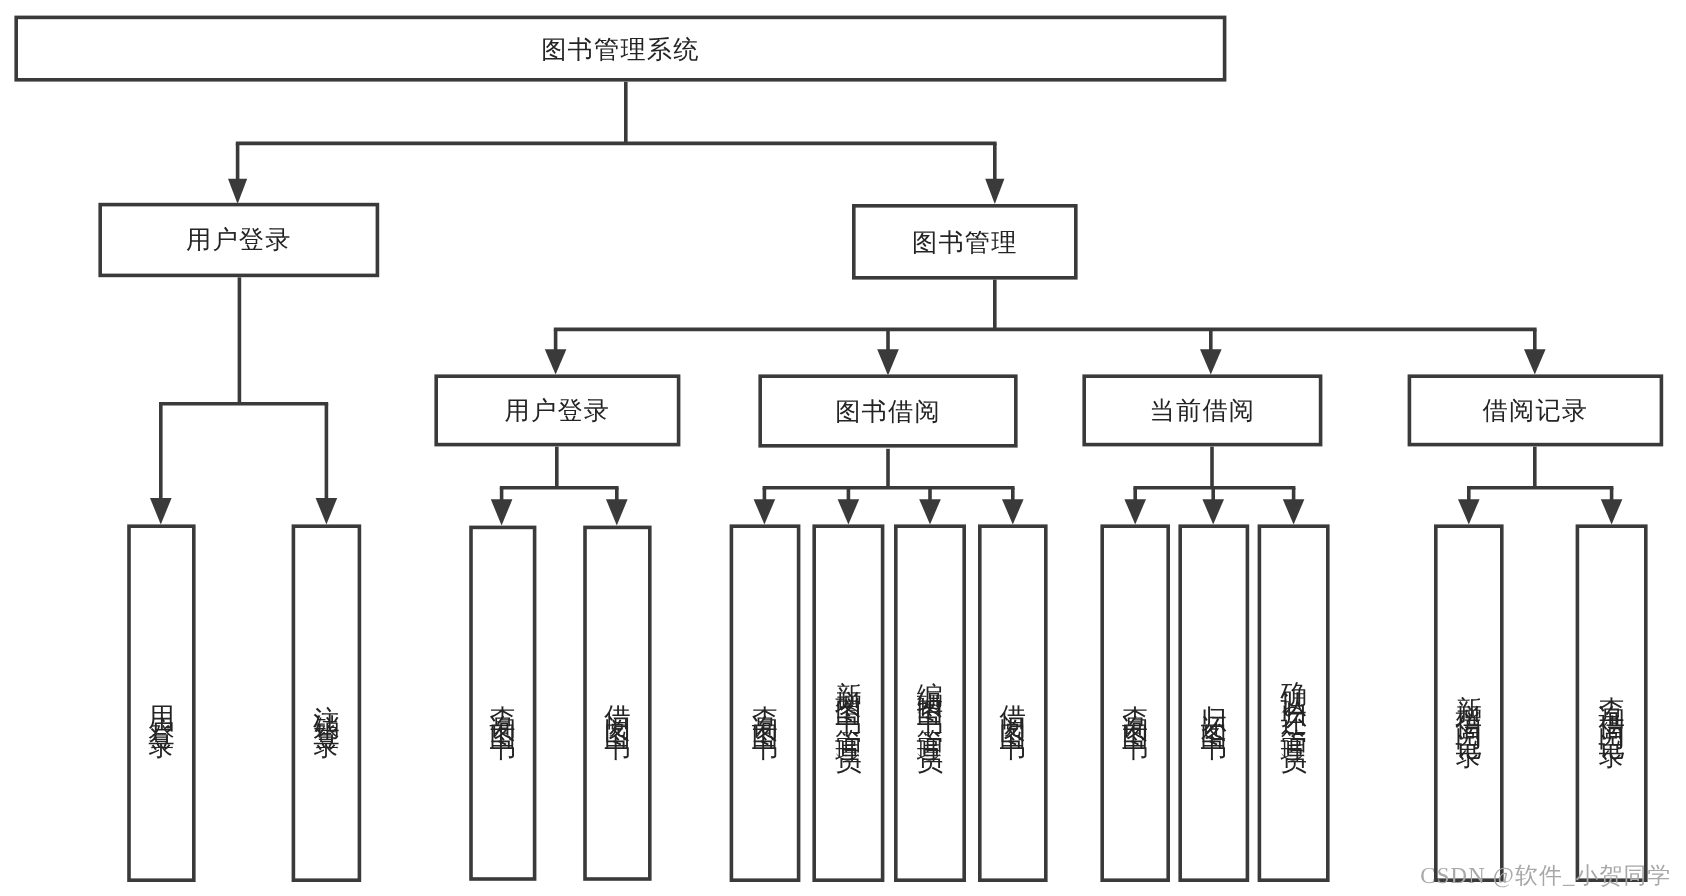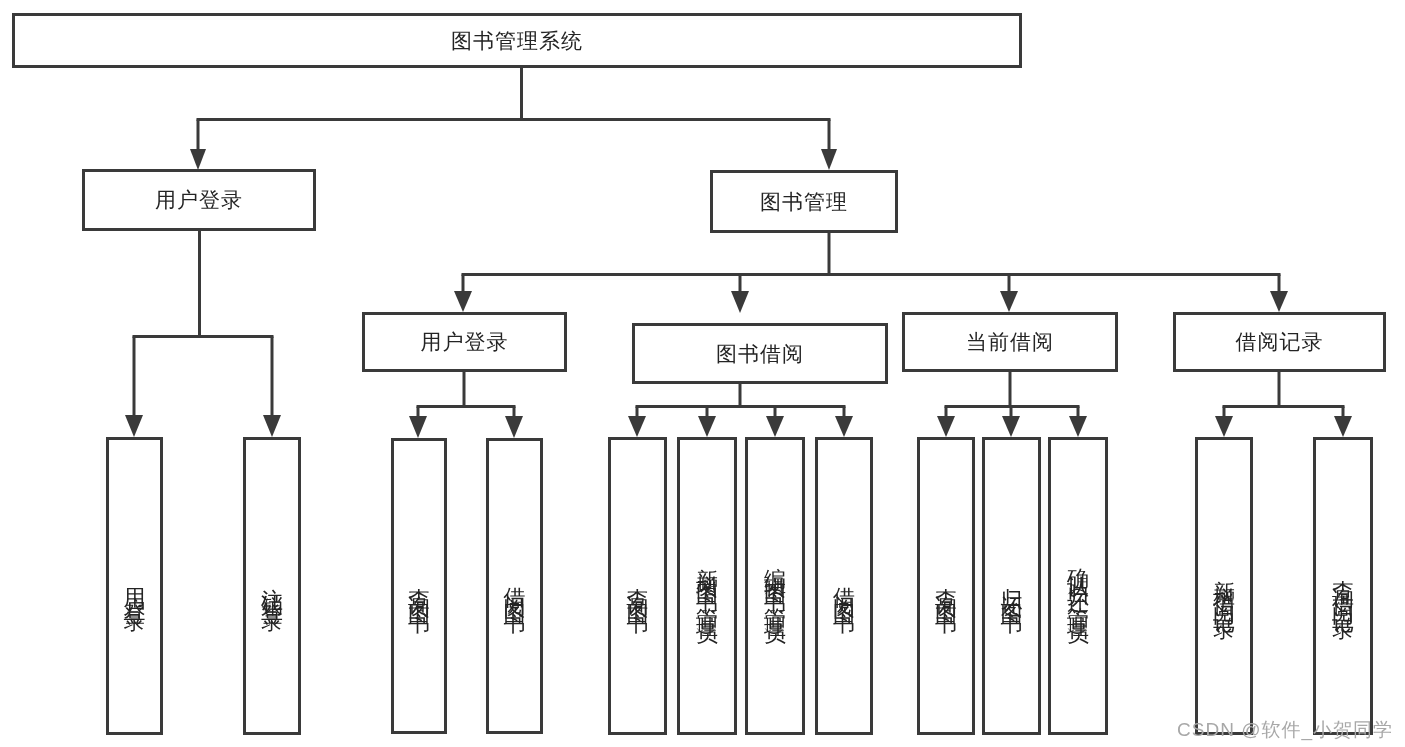--- a/index.html
+++ b/index.html
@@ -7,21 +7,21 @@
     --text: #242424;
     --wm: #a8a8a8;
     --bg: #ffffff;
   }
   html, body { margin: 0; padding: 0; background: var(--bg); }
   .canvas {
     position: relative;
     width: 1405px;
     height: 747px;
     background: var(--bg);
-    font-family: Liberation Sans, sans-serif;
+    font-family: Liberation Serif, serif;
     overflow: hidden;
   }
   .connectors {
     position: absolute;
     left: 0; top: 0;
     width: 1405px; height: 747px;
     z-index: 0;
   }
   .connectors path {
     stroke: var(--line);
@@ -154,24 +154,24 @@
   <div class="box" style="left:82px;top:169px;width:234px;height:62px">
     <span>用户登录</span>
   </div>
   <div class="box" style="left:710px;top:170px;width:188px;height:63px">
     <span>图书管理</span>
   </div>
 
   <div class="box" style="left:362px;top:312px;width:205px;height:60px">
     <span>用户登录</span>
   </div>
-  <div class="box" style="left:632px;top:323px;width:256px;height:61px">
+  <div class="box" style="left:632px;top:312px;width:216px;height:61px">
     <span>图书借阅</span>
   </div>
-  <div class="box" style="left:902px;top:312px;width:216px;height:60px">
+  <div class="box" style="left:902px;top:312px;width:200px;height:60px">
     <span>当前借阅</span>
   </div>
   <div class="box" style="left:1173px;top:312px;width:213px;height:60px">
     <span>借阅记录</span>
   </div>
 
   <div class="box" style="left:106px;top:437px;width:57px;height:298px">
     <span class="vlabel">用户登录</span>
   </div>
   <div class="box" style="left:243px;top:437px;width:58px;height:298px">

